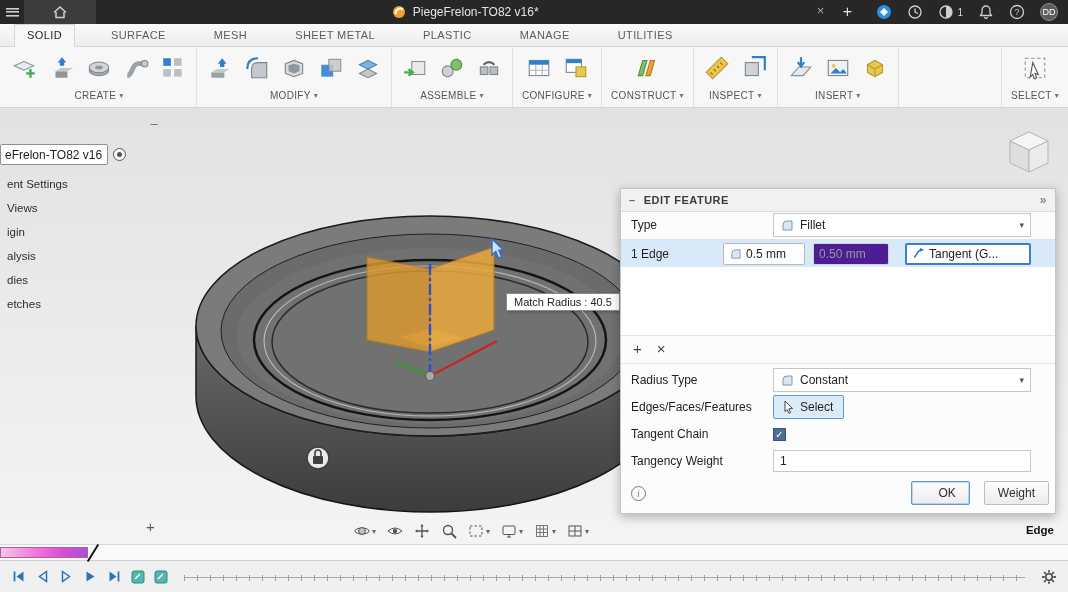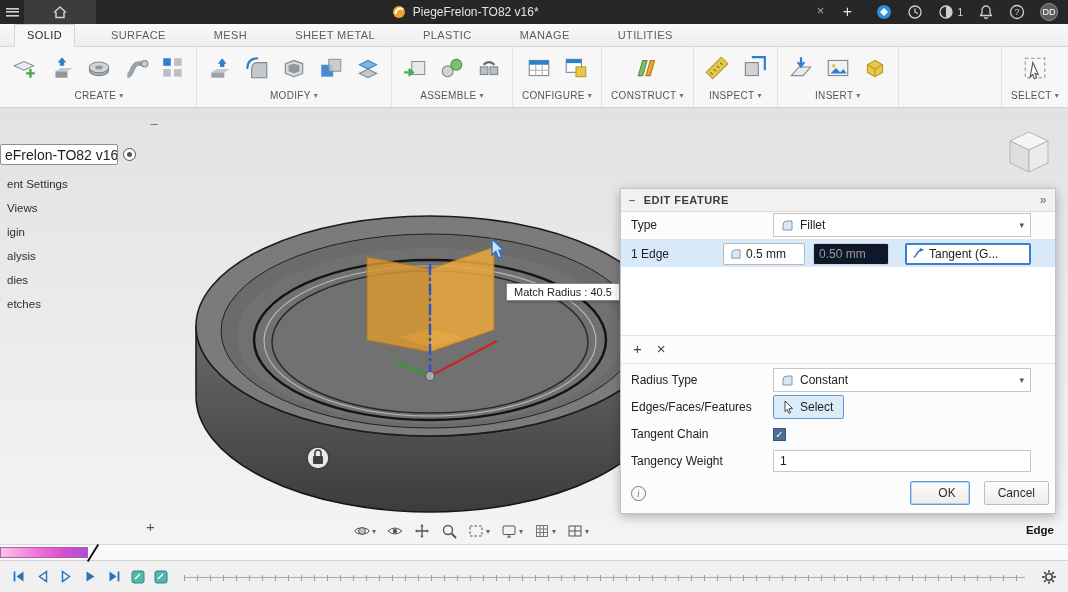--- a/index.html
+++ b/index.html
@@ -45,32 +45,32 @@
 
   
   .viewport { position:relative; height:436px; background:linear-gradient(#e2e2e2,#ececec 55%,#f4f4f4); overflow:hidden; }
   .scene { position:absolute; left:0; top:0; }
 
   
   .browser { position:absolute; left:0; top:4px; width:180px; }
   .browser-collapse { position:absolute; left:146px; top:6px; width:16px; height:14px; color:#666;
     font-size:13px; line-height:12px; text-align:center; cursor:pointer; }
   .broot { position:absolute; left:0; top:32px; display:flex; align-items:center; gap:5px; }
-  .broot-pill { width:118px; height:21px; background:rgba(255,255,255,.95); border:1px solid #8f8f8f; border-radius:2px;
-    display:flex; align-items:center; padding:0 4px; font-size:14px; color:#1e1e1e; overflow:hidden; white-space:nowrap; cursor:pointer; }
+  .broot-pill { width:108px; height:21px; background:rgba(255,255,255,.95); border:1px solid #8f8f8f; border-radius:2px;
+    display:flex; align-items:center; padding:0 4px; font-size:12px; color:#1e1e1e; overflow:hidden; white-space:nowrap; cursor:pointer; }
   .radio-dot { width:13px; height:13px; border-radius:50%; border:1.5px solid #555; background:#fdfdfd; position:relative; cursor:pointer; }
   .radio-dot::after { content:""; position:absolute; left:2.5px; top:2.5px; width:5px; height:5px; border-radius:50%; background:#555; }
   .bitems { position:absolute; left:0; top:60px; }
   .bitem { height:24px; display:flex; align-items:center; font-size:11.5px; color:#2e2e2e; padding-left:7px; cursor:pointer; white-space:nowrap; }
 
   
   .viewcube { position:absolute; right:10px; top:14px; cursor:pointer; }
 
   
-  .vtooltip { position:absolute; left:506px; top:175px; background:#fff; border:1px solid #8a8a8a;
+  .vtooltip { position:absolute; left:506px; top:185px; background:#fff; border:1px solid #8a8a8a;
     box-shadow:1px 1px 3px rgba(0,0,0,.25); font-size:11px; color:#222; padding:2px 7px; white-space:nowrap; }
 
   
   .navbar { position:absolute; left:350px; top:410px; height:26px; display:flex; align-items:center; gap:3px; }
   .nbtn { height:24px; display:flex; align-items:center; padding:0 4px; gap:2px; cursor:pointer; border-radius:2px; }
   .ncaret { font-size:8px; color:#666; }
 
   .edge-indicator { position:absolute; right:14px; top:416px; font-size:11.5px; font-weight:bold; color:#111; }
   .plus-float { position:absolute; left:146px; top:410px; font-size:15px; color:#555; cursor:pointer; }
 
@@ -85,21 +85,21 @@
   .dlg-label { width:142px; font-size:12px; color:#222; flex:none; }
   .dd { flex:1; height:24px; border:1px solid #c6c6c6; background:#fff; display:flex; align-items:center;
     gap:6px; padding:0 6px; font-size:12px; color:#222; cursor:pointer; }
   .dd .ddcaret { margin-left:auto; font-size:9px; color:#555; }
   .etable { height:107px; background:#fff; border-top:1px solid #e2e2e2; border-bottom:1px solid #e2e2e2; }
   .erow { height:27px; background:#d8eaf9; display:flex; align-items:center; padding:0 24px 0 10px; font-size:12px; color:#222; cursor:pointer; }
   .erow-name { width:92px; flex:none; }
   .chip { height:22px; border:1px solid #b9b9b9; border-radius:2px; background:#fff; display:flex; align-items:center;
     gap:4px; padding:0 5px; font-size:12px; color:#222; }
   .chip.c1 { width:82px; margin-right:8px; }
-  .chip.c2 { width:76px; margin-right:16px; background:#0f172a; border-color:#d2d2d2; color:#9a9a9a; }
+  .chip.c2 { width:76px; margin-right:16px; background:#4c1d95; border-color:#d2d2d2; color:#9a9a9a; }
   .chip.c3 { flex:1; border:2px solid #3a7fd0; }
   .addremove { display:flex; align-items:center; gap:15px; padding:6px 12px; height:26px; }
   .ar-btn { font-size:15px; color:#444; cursor:pointer; line-height:14px; }
   .dlg-divider { border-top:1px solid #e3e3e3; margin:1px 0 2px; }
   .select-btn { height:24px; border:1px solid #5b9bd5; background:#dcebf8; display:inline-flex; align-items:center;
     gap:5px; padding:0 10px; font-size:12px; color:#1e1e1e; border-radius:2px; cursor:pointer; }
   .checkbox { width:13px; height:13px; background:#4d6f94; border:1px solid #35557a; color:#fff; font-size:10px;
     line-height:11px; text-align:center; cursor:pointer; }
   .txt { flex:1; height:22px; border:1px solid #c6c6c6; background:#fff; font-size:12px; padding:0 6px;
     font-family:"Liberation Sans","DejaVu Sans",sans-serif; color:#222; }
@@ -564,21 +564,21 @@
       </div>
 
       <div class="dlg-row">
         <span class="dlg-label">Tangency Weight</span>
         <input class="txt" value="1" style="">
       </div>
 
       <div class="dlg-footer">
         <span class="info-ic">i</span>
         <button class="btn primary">OK</button>
-        <button class="btn">Cancel</button>
+        <button class="btn">Weight</button>
       </div>
     </div>
 
     <div class="navbar">
       <div class="nbtn">
         <svg width="16" height="16" viewBox="0 0 16 16">
           <ellipse cx="8" cy="8" rx="7" ry="3" fill="none" stroke="#555"></ellipse>
           <circle cx="8" cy="8" r="3.4" fill="#b9c6d2" stroke="#555"></circle>
         </svg>
         <span class="ncaret">▾</span>

